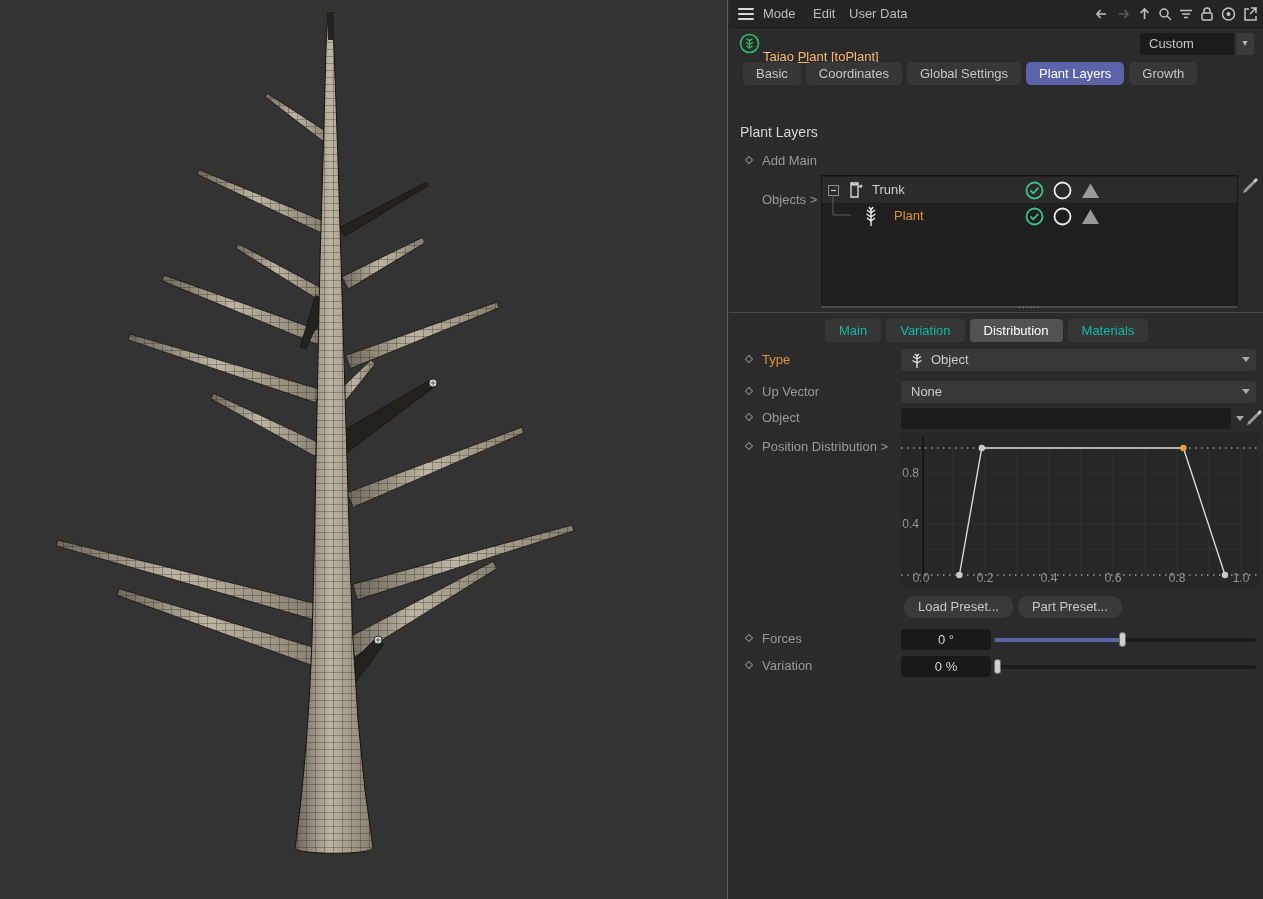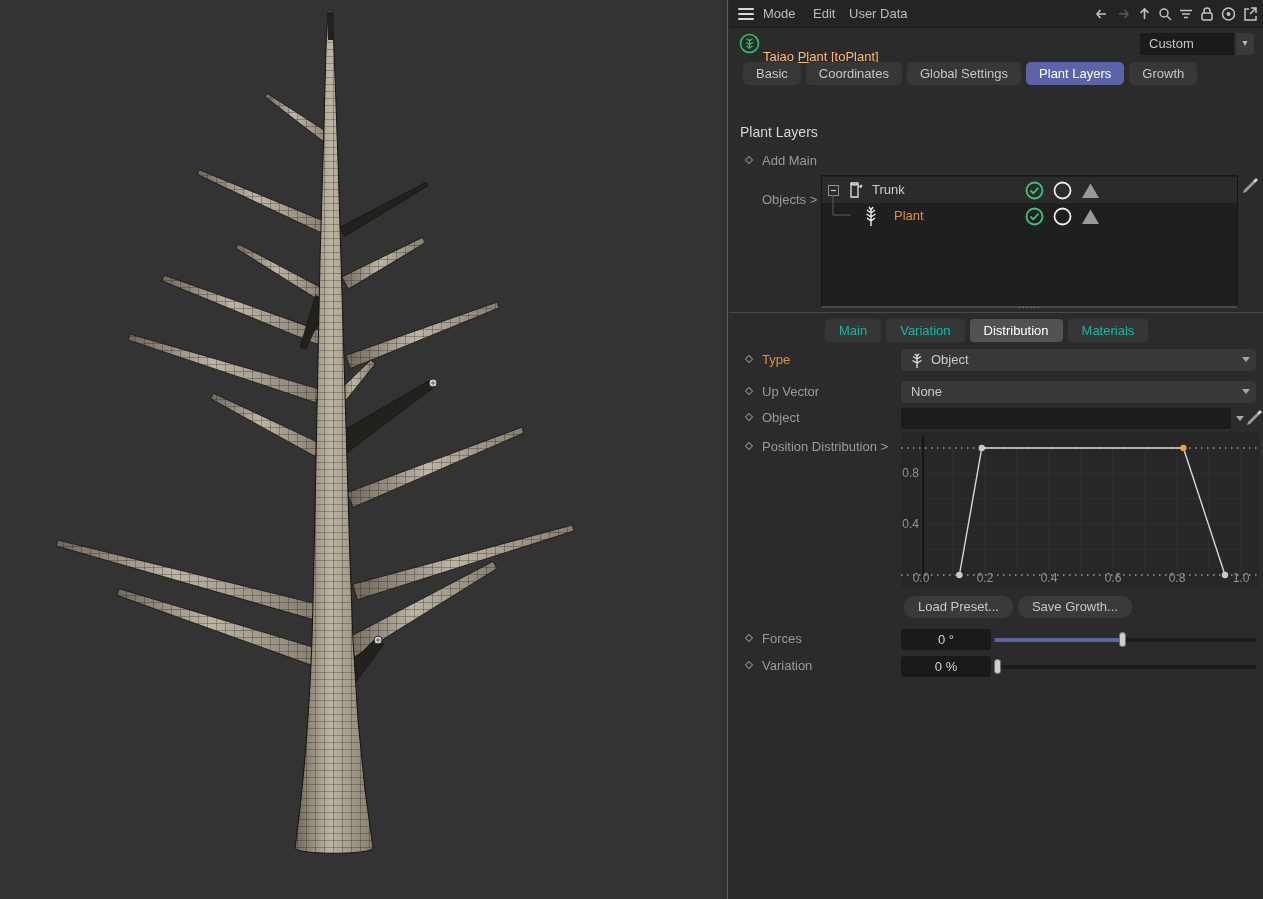--- a/index.html
+++ b/index.html
@@ -334,21 +334,21 @@
       <text x="148" y="150" fill="#949494" font-size="12" text-anchor="middle" font-family="Liberation Sans, sans-serif">0.4</text>
       <text x="212" y="150" fill="#949494" font-size="12" text-anchor="middle" font-family="Liberation Sans, sans-serif">0.6</text>
       <text x="276" y="150" fill="#949494" font-size="12" text-anchor="middle" font-family="Liberation Sans, sans-serif">0.8</text>
       <text x="340" y="150" fill="#949494" font-size="12" text-anchor="middle" font-family="Liberation Sans, sans-serif">1.0</text>
       <text x="18" y="45.39999999999999" fill="#949494" font-size="12" text-anchor="end" font-family="Liberation Sans, sans-serif">0.8</text>
       <text x="18" y="96.19999999999999" fill="#949494" font-size="12" text-anchor="end" font-family="Liberation Sans, sans-serif">0.4</text>
     </svg>
 
   <div class="tabrow" style="left:175px;top:596px;">
     <div class="pillbtn">Load Preset...</div>
-    <div class="pillbtn">Save Growth...</div>
+    <div class="pillbtn">Part Preset...</div>
   </div>
 
   <div class="diamond" style="left:17px;top:635px"></div>
   <div class="rowlabel" style="left:33px;top:631px">Forces</div>
   <div class="valuebox" style="left:172px;top:629px">0 °</div>
   <div class="slider-track" style="top:638px">
     <div class="slider-fill" id="twistFill" style="width: 128.38px;"></div>
     <div class="slider-handle" id="twistHandle" style="left: 125.38px;"></div>
   </div>
 

